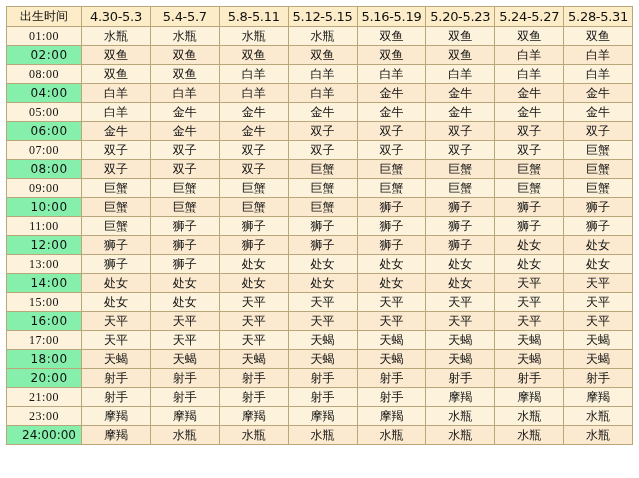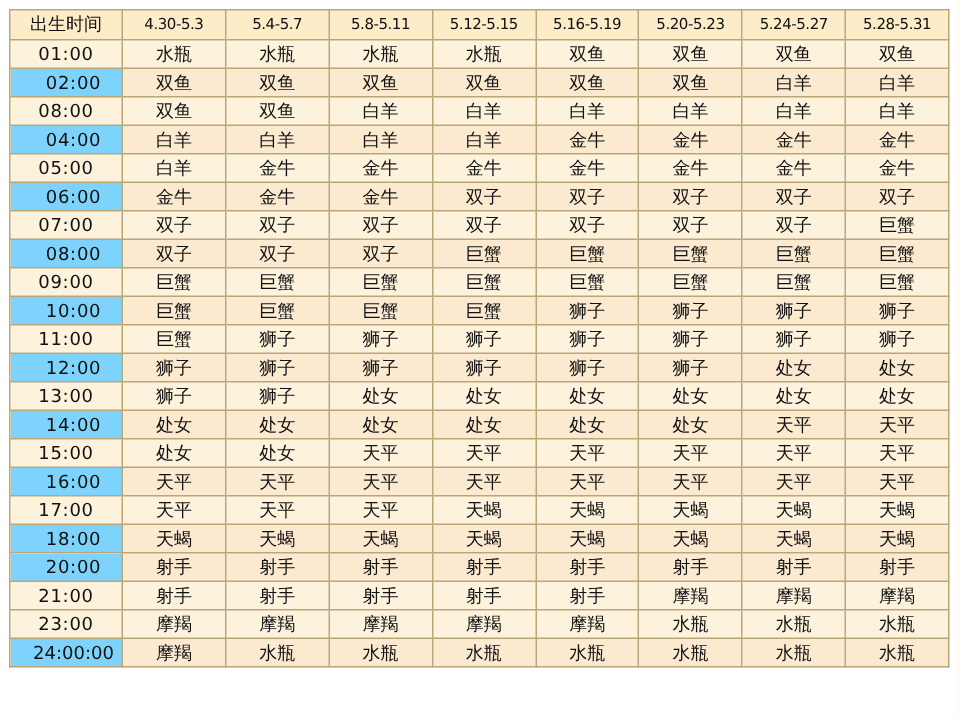--- a/index.html
+++ b/index.html
@@ -29,43 +29,43 @@
     color:#111111;
     height:18px;
     padding:0;
     font-weight:normal;
     white-space:nowrap;
     overflow:hidden;
   }
   
   tr.head td{
     background:#fcecc8;
-    font-size:10px;
+    font-size:13px;
     height:19px;
     letter-spacing:-0.3px;
   }
   tr.head td.corner{
     font-size:12px;
     letter-spacing:0;
   }
   
   td.timecell{
     background:#fdf3dc;
     font-size:12px;
     letter-spacing:0.5px;
   }
   td.timecell.last{
     letter-spacing:0;
     font-size:12px;
   }
   
   tr.odd td.data{background:#fdf3dc;}
   tr.even td.data{background:#fbead0;}
-  tr.odd td.timecell{background:#fdf3dc;}
-  tr.even td.timecell{background:#7dd3fc;padding-left:10px;}
+  tr.odd td.timecell{background:#fdf3dc;font-family:Liberation Serif, serif;}
+  tr.even td.timecell{background:#86efac;padding-left:10px;}
   col.timecol{width:75px;}
 </style>
 </head>
 <body>
 
 <div id="wrap">
   <table class="asc">
     <colgroup>
       <col class="timecol">
       <col>

